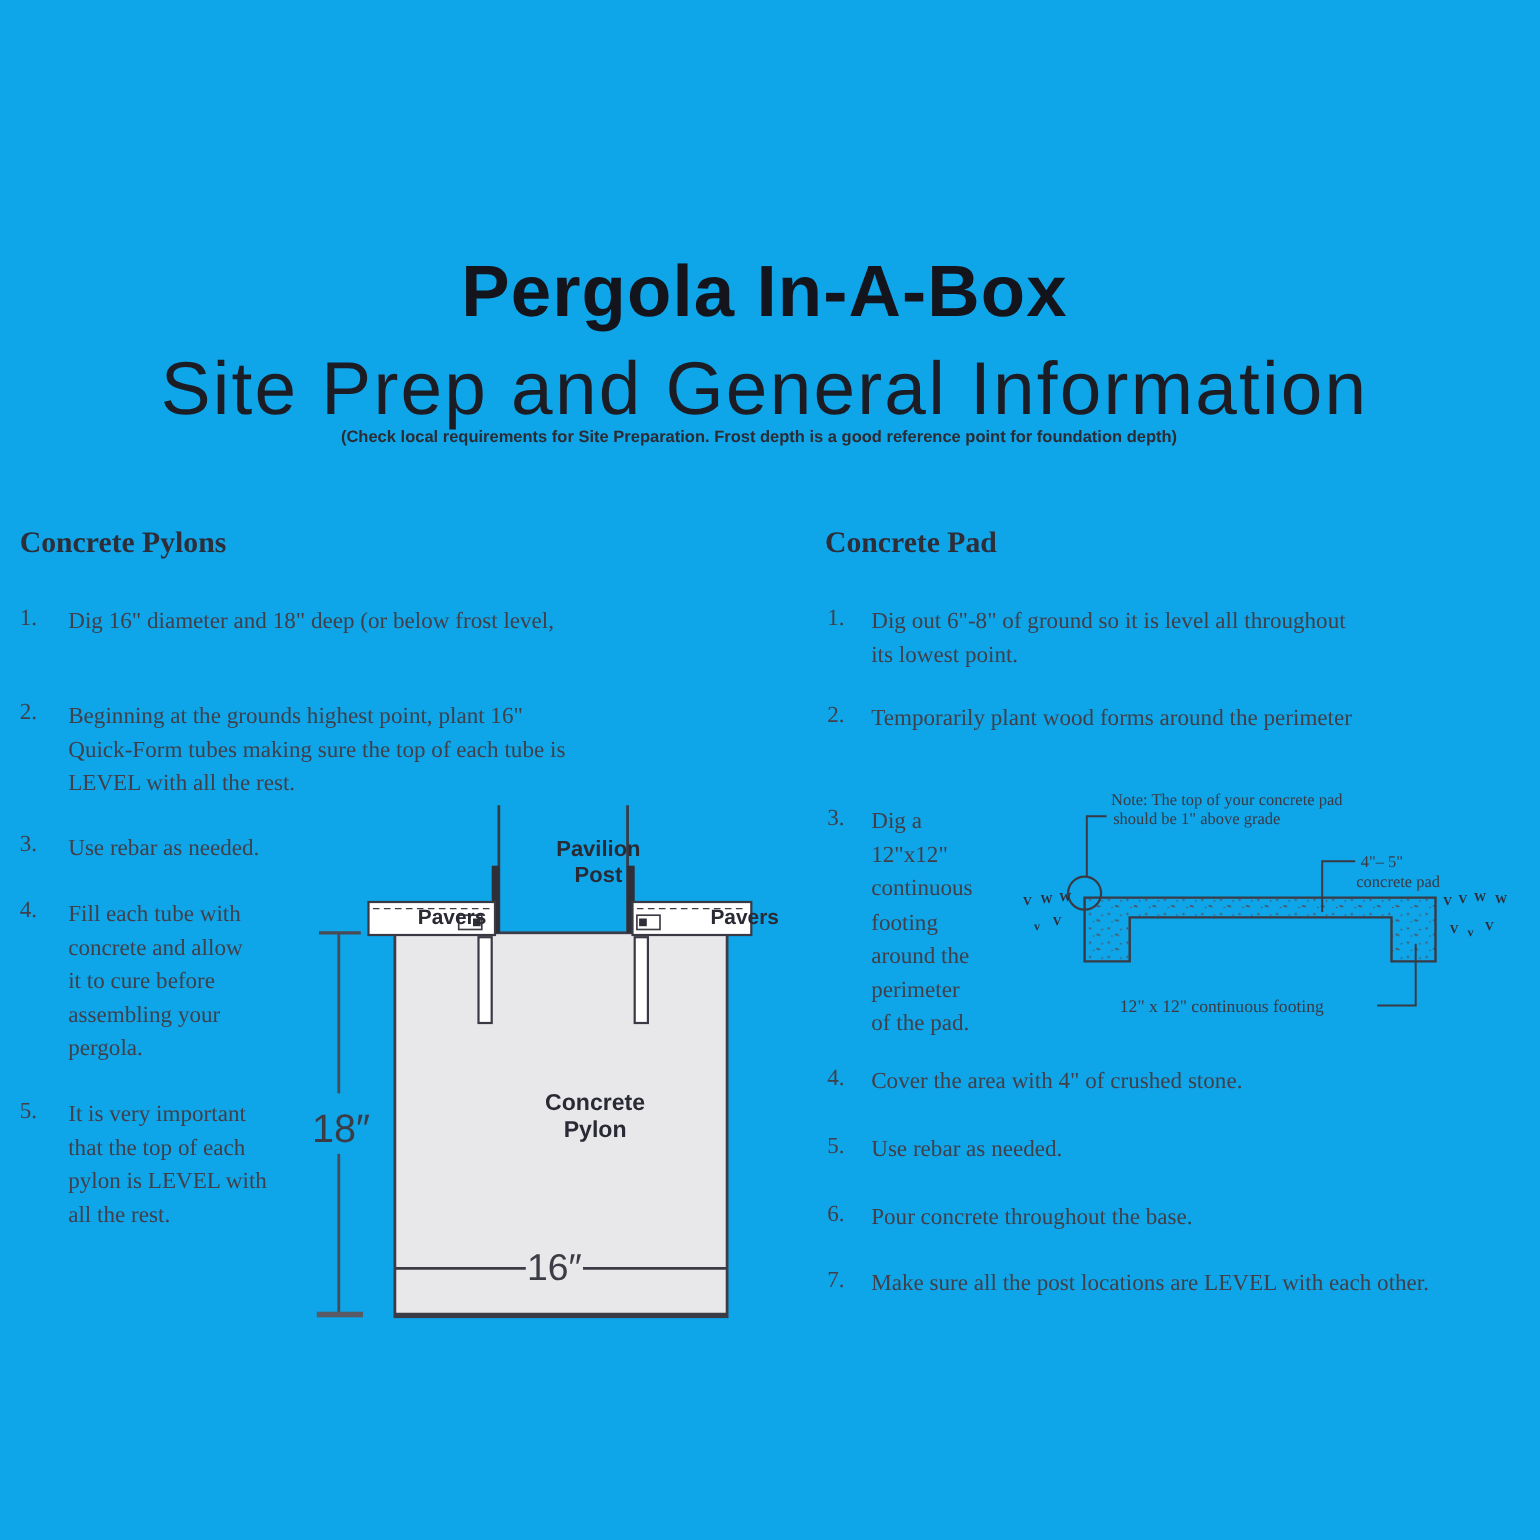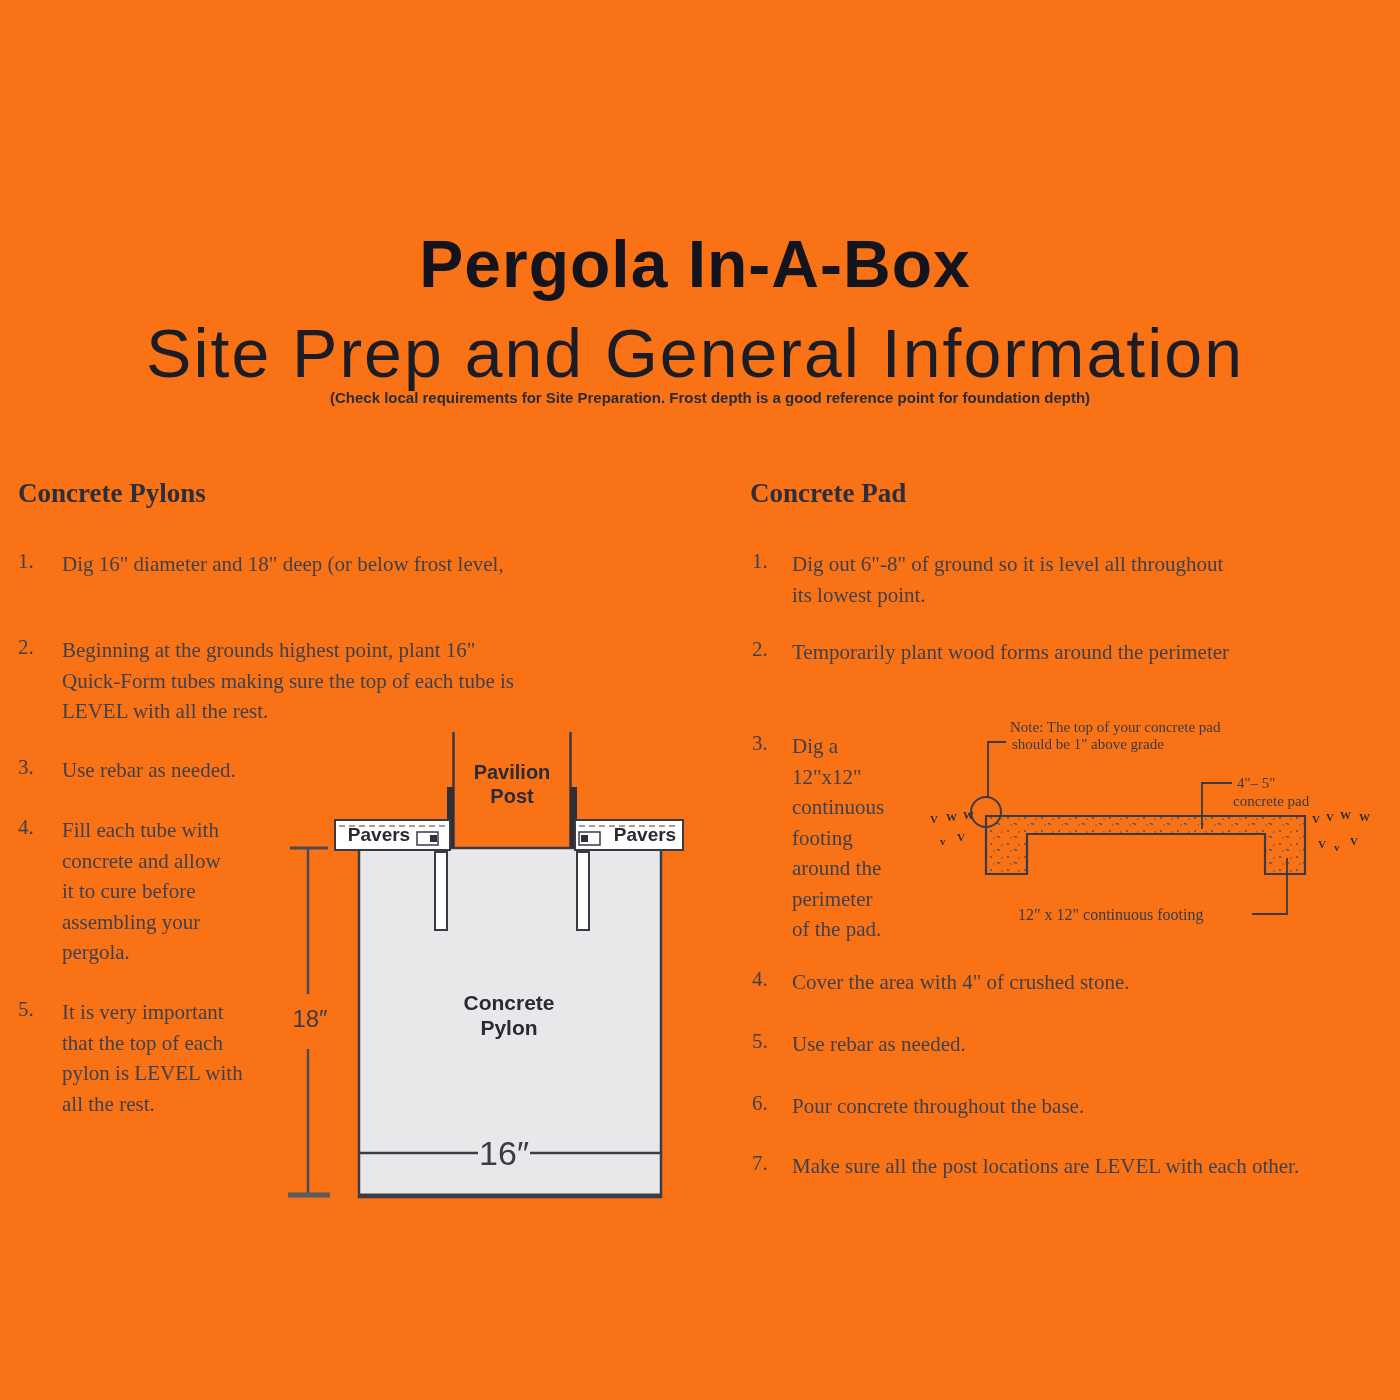--- a/index.html
+++ b/index.html
@@ -1,28 +1,28 @@
 <!DOCTYPE html>
 <html><head>
 <meta charset="utf-8">
 <style>
   html,body{margin:0;padding:0;background:#fff;}
-  .page{position:relative;width:1400px;height:1400px;background:#f97316;overflow:hidden;
+  .page{position:relative;width:1400px;height:1400px;background:#0ea5e9;overflow:hidden;
         font-family:"Liberation Serif",serif;}
 
   
   .title{position:absolute;top:226px;left:0;width:1390px;text-align:center;
          font-family:"Liberation Sans",sans-serif;font-weight:700;font-size:66px;
          letter-spacing:1px;color:#14141c;}
   .subtitle{position:absolute;top:314px;left:0;width:1390px;text-align:center;
          font-family:"Liberation Sans",sans-serif;font-weight:400;font-size:68px;
          letter-spacing:2px;color:#1c1c25;}
   .note{position:absolute;top:389px;left:0;width:1380px;text-align:center;
          font-family:"Liberation Sans",sans-serif;font-weight:700;font-size:15px;
-         color:#2b2b34;padding-left:20px;}
+         color:#2b2b34;}
 
   
   .sec-h{position:absolute;font-family:"Liberation Serif",serif;font-weight:700;
          font-size:27px;color:#2e2e38;margin:0;}
   #hL{left:18px;top:478px;}
   #hR{left:750px;top:478px;}
 
   
   .item{position:absolute;font-size:21px;color:#40404b;}
   .item .num{position:absolute;left:0;top:0;}
@@ -34,28 +34,28 @@
   #L1{left:18px;top:549px;} #L2{left:18px;top:635px;} #L3{left:18px;top:755px;}
   #L4{left:18px;top:815px;} #L5{left:18px;top:997px;}
   #R1{left:752px;top:549px;} #R2{left:752px;top:637px;} #R3{left:752px;top:731px;}
   #R4{left:752px;top:967px;} #R5{left:752px;top:1029px;} #R6{left:752px;top:1091px;}
   #R7{left:752px;top:1151px;}
 
   
   #pylon-diagram{position:absolute;left:280px;top:722px;width:420px;height:500px;}
   #pylon-diagram svg{position:absolute;left:0;top:0;}
   .dlabel{position:absolute;font-family:"Liberation Sans",sans-serif;font-weight:700;
-          color:#2a2a34;text-align:center;}
+          color:#2a2a34;text-align:center;padding-left:32px;}
   #post-label{left:176px;top:38px;width:112px;font-size:20px;line-height:24px;}
   #pavers-left-label{left:60px;top:102px;width:78px;font-size:19px;}
   #pavers-right-label{left:326px;top:102px;width:78px;font-size:19px;}
   #pylon-label{left:178px;top:268px;width:102px;font-size:21px;line-height:25px;text-align:center;}
   .dim{position:absolute;font-family:"Liberation Sans",sans-serif;font-weight:400;
        color:#3c3c46;text-align:center;}
-  #dim18{left:0px;top:283px;width:60px;font-size:24px;}
+  #dim18{left:0px;top:283px;width:60px;font-size:36px;}
   #dim16{left:193px;top:412px;width:62px;font-size:34px;}
 
   
   #pad-diagram{position:absolute;left:920px;top:711px;width:470px;height:215px;}
   .ser15{font-family:"Liberation Serif",serif;font-size:15px;fill:#3a3a44;}
   .ser16{font-family:"Liberation Serif",serif;font-size:16px;fill:#3a3a44;}
   .grass{font-family:"Liberation Serif",serif;font-weight:700;font-size:11px;fill:#2e2e38;}
 </style>
 </head>
 <body>

